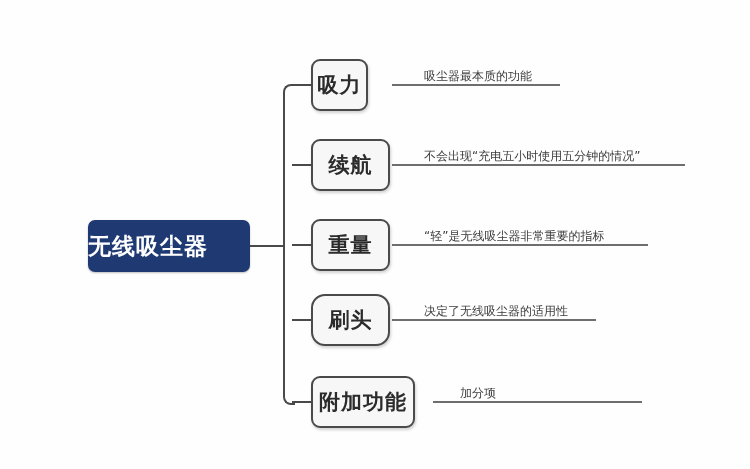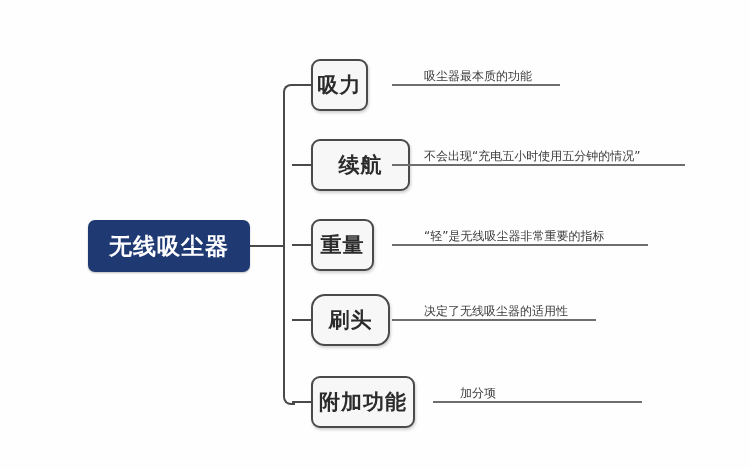--- a/index.html
+++ b/index.html
@@ -23,21 +23,21 @@
     position: absolute;
     left: 88px;
     top: 220px;
     width: 162px;
     height: 52px;
     background: #1f3a73;
     border-radius: 7px;
     box-shadow: 0 1px 2px rgba(0,0,0,0.25);
     display: flex;
     align-items: center;
-    justify-content: center;
+    justify-content: flex-start;
   }
   .root-label {
     color: #ffffff;
     font-size: 23px;
     font-weight: bold;
     letter-spacing: 1px;
     line-height: 1;
     white-space: nowrap;
   }
 
@@ -146,29 +146,29 @@
       <div class="branch" style="top: 59px;">
         <div class="branch-stub-left"></div>
         <div class="branch-box" style="width: 57px;">
           <span class="branch-label">吸力</span>
         </div>
         <div class="branch-desc-line" style="left: 392px; width: 168px;"></div>
         <div class="branch-desc-text" style="left: 424px;">吸尘器最本质的功能</div>
       </div>
       <div class="branch" style="top: 139px;">
         <div class="branch-stub-left"></div>
-        <div class="branch-box" style="width: 99px;">
+        <div class="branch-box" style="width: 79px;">
           <span class="branch-label">续航</span>
         </div>
         <div class="branch-desc-line" style="left: 392px; width: 293px;"></div>
         <div class="branch-desc-text" style="left: 424px;">不会出现“充电五小时使用五分钟的情况”</div>
       </div>
       <div class="branch" style="top: 219px;">
         <div class="branch-stub-left"></div>
-        <div class="branch-box" style="width: 63px;">
+        <div class="branch-box" style="width: 79px;">
           <span class="branch-label">重量</span>
         </div>
         <div class="branch-desc-line" style="left: 392px; width: 256px;"></div>
         <div class="branch-desc-text" style="left: 424px;">“轻”是无线吸尘器非常重要的指标</div>
       </div>
       <div class="branch" style="top: 294px;">
         <div class="branch-stub-left"></div>
         <div class="branch-box" style="width: 79px; border-radius: 14px;">
           <span class="branch-label">刷头</span>
         </div>

